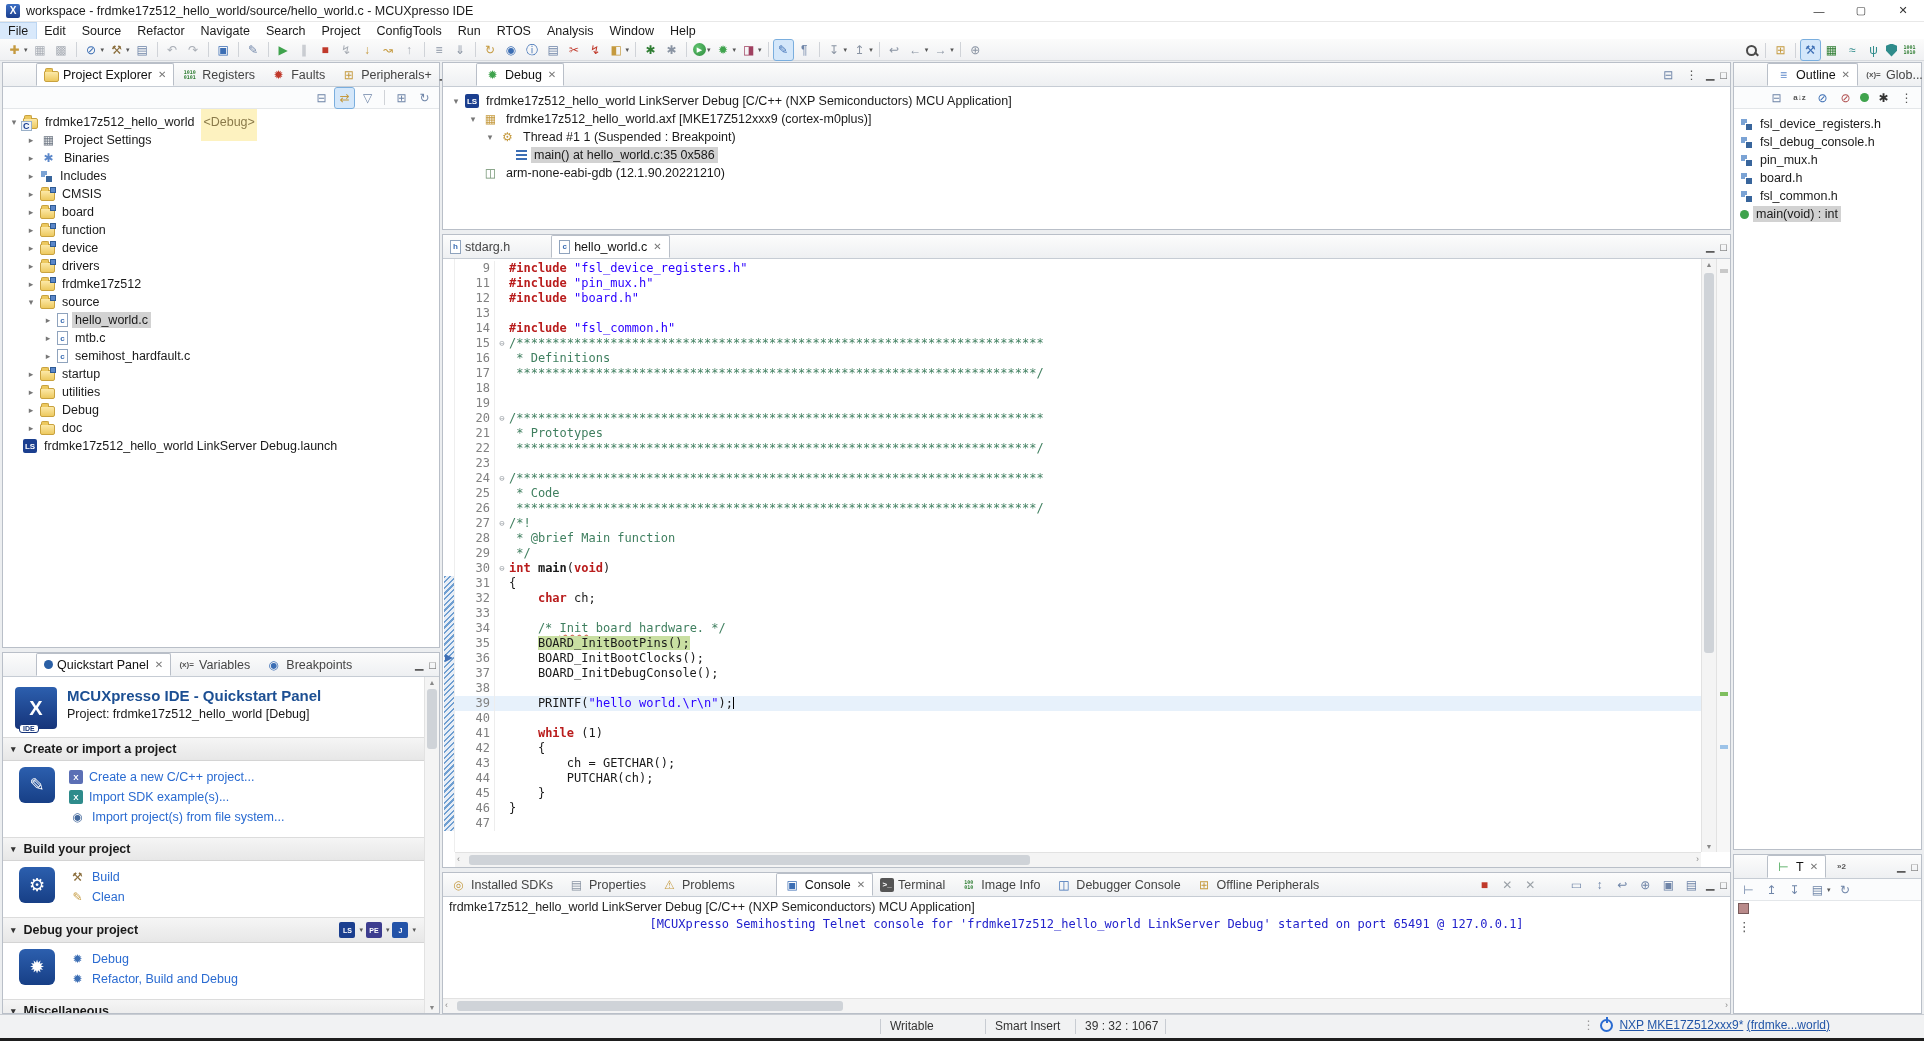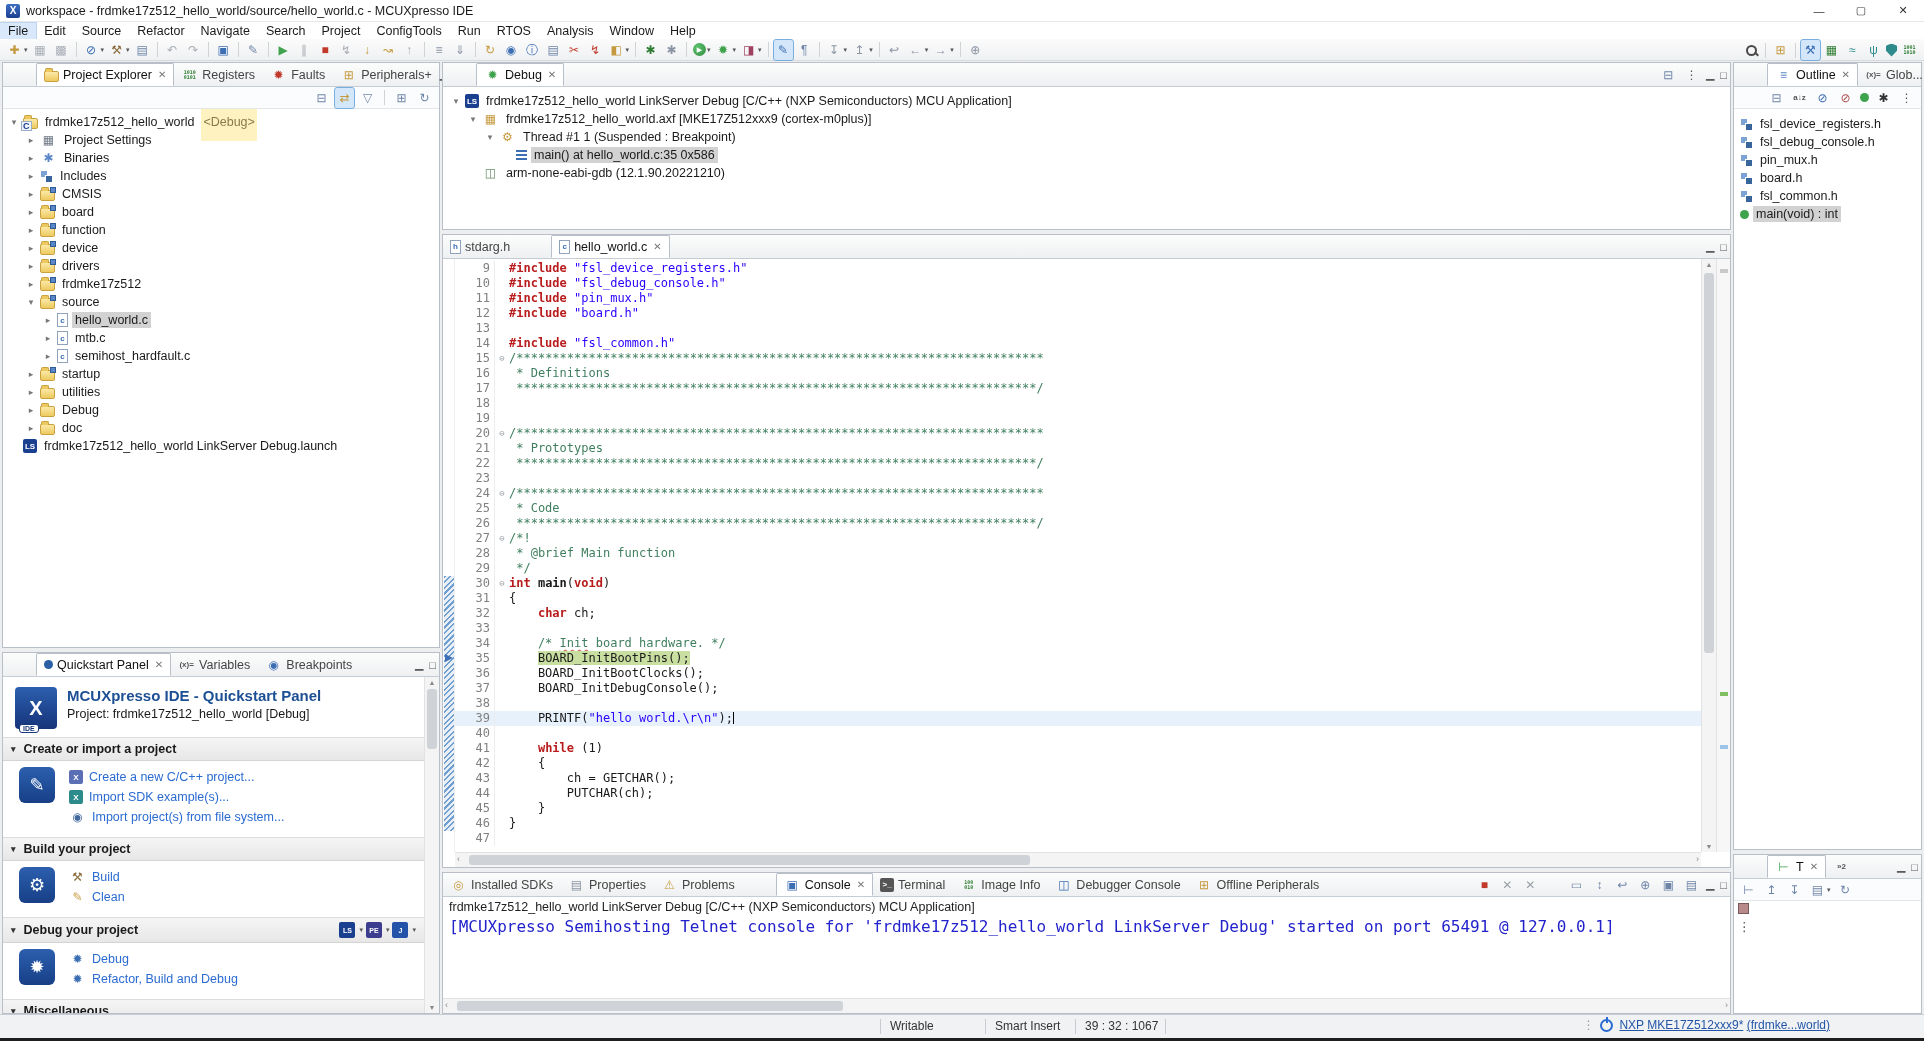--- a/index.html
+++ b/index.html
@@ -110,21 +110,21 @@
   .vthumb { position:absolute; left:2px; right:2px; background:#cfd3d8; border-radius:3px; }
   .sarrow { position:absolute; left:0; right:0; text-align:center; font-size:7px; color:#888; }
   .ruler { position:absolute; right:0; top:0; bottom:15px; width:14px; background:#f7f7f7; border-left:1px solid #e2e2e2; }
   .rmark { position:absolute; left:3px; width:8px; height:4px; }
   .hscroll { position:absolute; left:12px; right:29px; bottom:0; height:15px; background:#f4f4f4; border-top:1px solid #e2e2e2; }
   .hthumb { position:absolute; top:2px; height:10px; background:#cfd3d8; border-radius:3px; }
 
   
   #console-body { padding:3px 6px; }
   #console-title { font-size:12.5px; color:#222; margin-bottom:3px; }
-  #console-out { font-family:"DejaVu Sans Mono",monospace; font-size:16px; color:#2222cc; }
+  #console-out { font-family:"DejaVu Sans Mono",monospace; font-size:12px; color:#2222cc;text-align:center; }
 
   
   #statusbar { position:absolute; left:0; top:1014px; width:1924px; height:24px; background:#f1f2f3;
     border-top:1px solid #c8ccd2; font-size:12px; color:#333; }
   .sbsep { position:absolute; top:4px; width:1px; height:15px; background:#c8ccd2; }
   .sbfield { position:absolute; top:4px; }
   #sb-right { position:absolute; right:94px; top:3px; display:flex; align-items:center; gap:6px; }
   #sb-right a { color:#2356a8; text-decoration:underline; }
   #bottomline { position:absolute; left:0; top:1038px; width:1924px; height:3px; background:#1e1e1e; }
 </style>
@@ -668,25 +668,20 @@
       <div id="hatch" style="top: 317px; height: 255px;"></div>
       <div id="iparrow" style="top: 395px;"></div>
     </div>
     <div id="lines">
         <div class="cl">
           <span class="ln">9</span>
           <span class="fold"></span>
           <pre><span class="pp">#include</span><span class="pl"> </span><span class="str">"fsl_device_registers.h"</span></pre>
         </div>
         <div class="cl">
-          <span class="ln">10</span>
-          <span class="fold"></span>
-          <pre><span class="pp">#include</span><span class="pl"> </span><span class="str">"fsl_debug_console.h"</span></pre>
-        </div>
-        <div class="cl">
           <span class="ln">11</span>
           <span class="fold"></span>
           <pre><span class="pp">#include</span><span class="pl"> </span><span class="str">"pin_mux.h"</span></pre>
         </div>
         <div class="cl">
           <span class="ln">12</span>
           <span class="fold"></span>
           <pre><span class="pp">#include</span><span class="pl"> </span><span class="str">"board.h"</span></pre>
         </div>
         <div class="cl">

